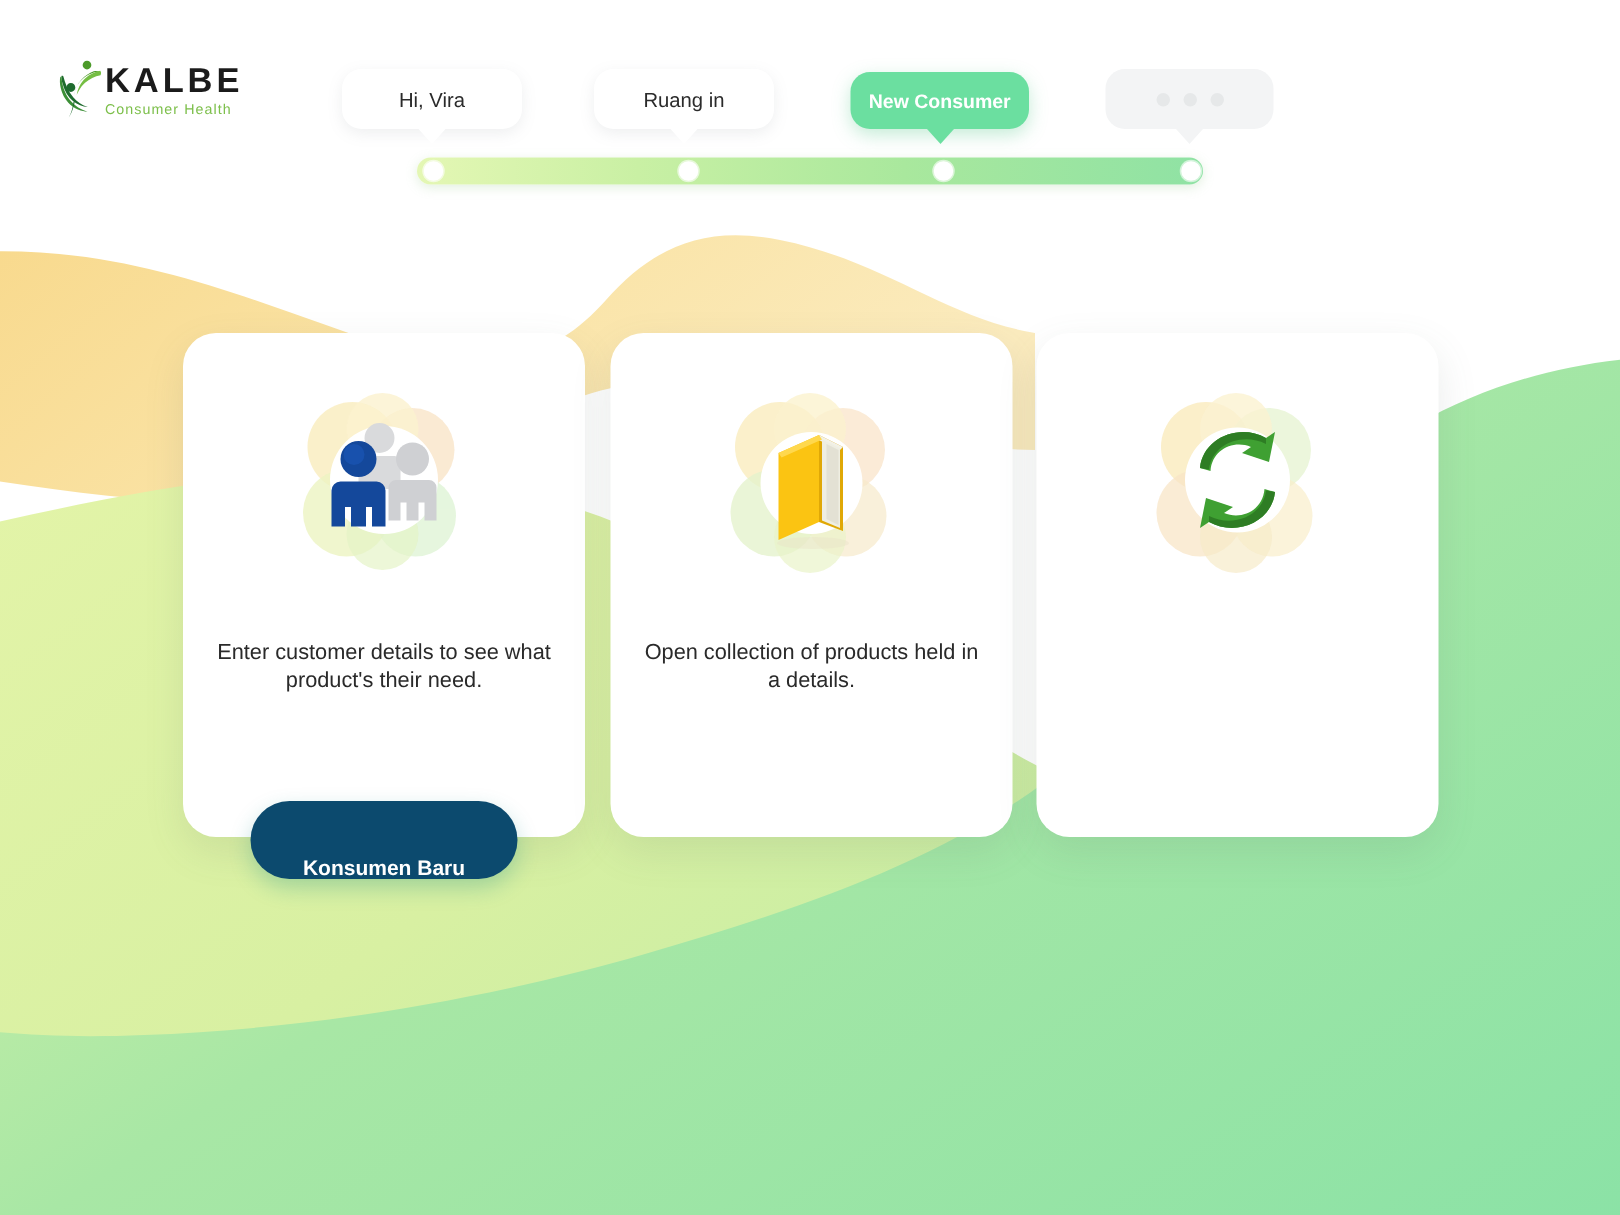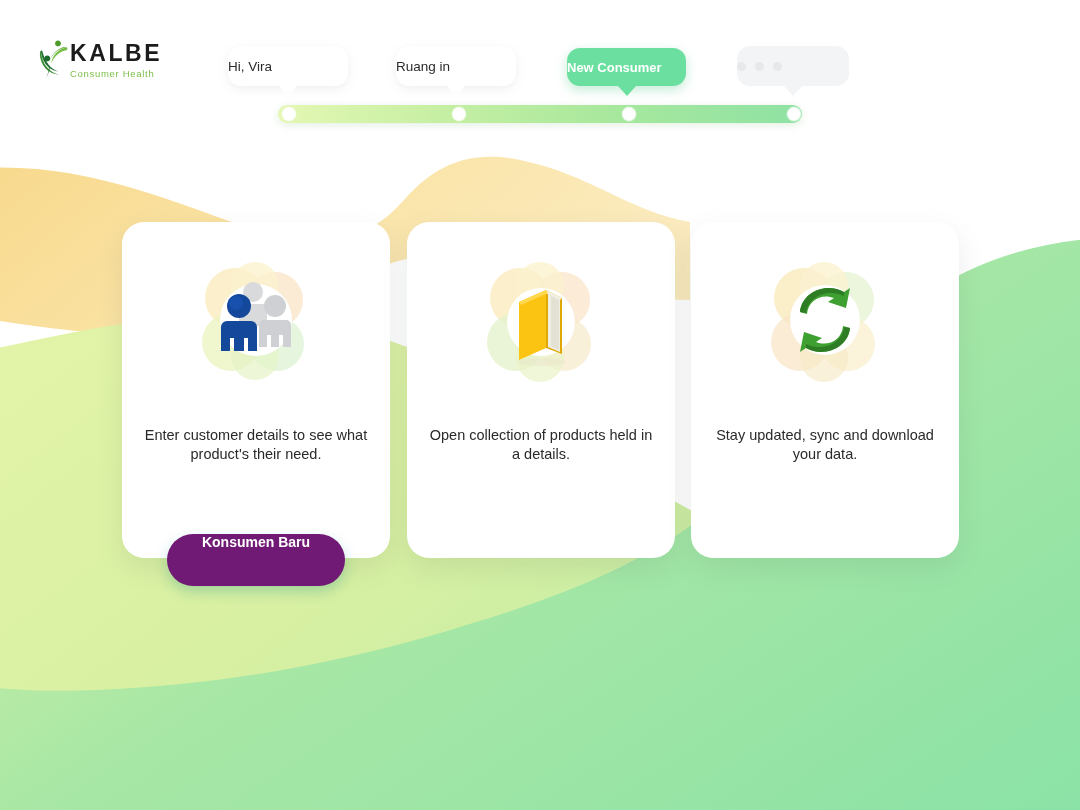--- a/index.html
+++ b/index.html
@@ -24,21 +24,21 @@
     font-size:23px; font-weight:bold; letter-spacing:2.6px;
     color:#1b1b1b; line-height:1;
   }
   .logo-tag {
     font-size:9.5px; letter-spacing:.7px; color:#7cbf4a; margin-top:4px; line-height:1;
   }
 
   
   .pill {
     position:absolute; height:40px; border-radius:13px;
-    display:flex; align-items:center; justify-content:flex-start;
+    display:flex; align-items:center; justify-content:center;
     font-size:13.5px; color:#2b2b2b;
     background:#ffffff;
     box-shadow:0 3px 10px rgba(120,130,140,.13);
   }
   .pill::after {
     content:""; position:absolute; left:50%; top:100%;
     transform:translateX(-50%);
     width:0; height:0;
     border-left:9px solid transparent;
     border-right:9px solid transparent;
@@ -82,22 +82,22 @@
     position:absolute; left:50%; top:34px; transform:translateX(-50%);
     width:130px; height:130px;
   }
   .card-desc {
     position:absolute; left:18px; right:18px; top:204px;
     text-align:center; font-size:14.5px; line-height:1.32; color:#2a2a2a;
   }
 
   .cta {
     position:absolute; top:534px; width:178px; height:52px;
-    border-radius:26px; background:#701a75;
-    display:flex; align-items:flex-start; justify-content:center;
+    border-radius:26px; background:#0c4a6e;
+    display:flex; align-items:flex-end; justify-content:center;
     color:#ffffff; font-size:14px; font-weight:bold;
     box-shadow:0 6px 14px rgba(20,140,135,.28);
     z-index:6; cursor:pointer;
     border:none;
     font-family:"Liberation Sans", sans-serif;
   }
   #cta-1 { left:167px; }
   #cta-2 { left:451px; }
   #cta-3 { left:736px; }
 </style>
@@ -276,16 +276,15 @@
       <circle cx="65" cy="64" r="35" fill="#ffffff"></circle>
 
       <path d="M40 56 C42 36, 66 26, 84 36 L90 32 L86 52 L68 46 L74 42
                C62 37, 48 44, 47 58 Z" fill="#3FA032"></path>
       <path d="M40 56 C42 36, 66 26, 84 36 L84 40 C68 32, 48 40, 46 57 Z" fill="#2E7D24"></path>
 
       <path d="M90 72 C88 92, 64 102, 46 92 L40 96 L44 76 L62 82 L56 86
                C68 91, 82 84, 83 70 Z" fill="#3FA032"></path>
       <path d="M90 72 C88 92, 64 102, 46 92 L46 88 C62 96, 82 88, 84 71 Z" fill="#2E7D24"></path>
     </svg>
-    <p class="card-desc">Stay updated, sync and download your data.</p>
   </section>
 
 </div>
 
 </body></html>

